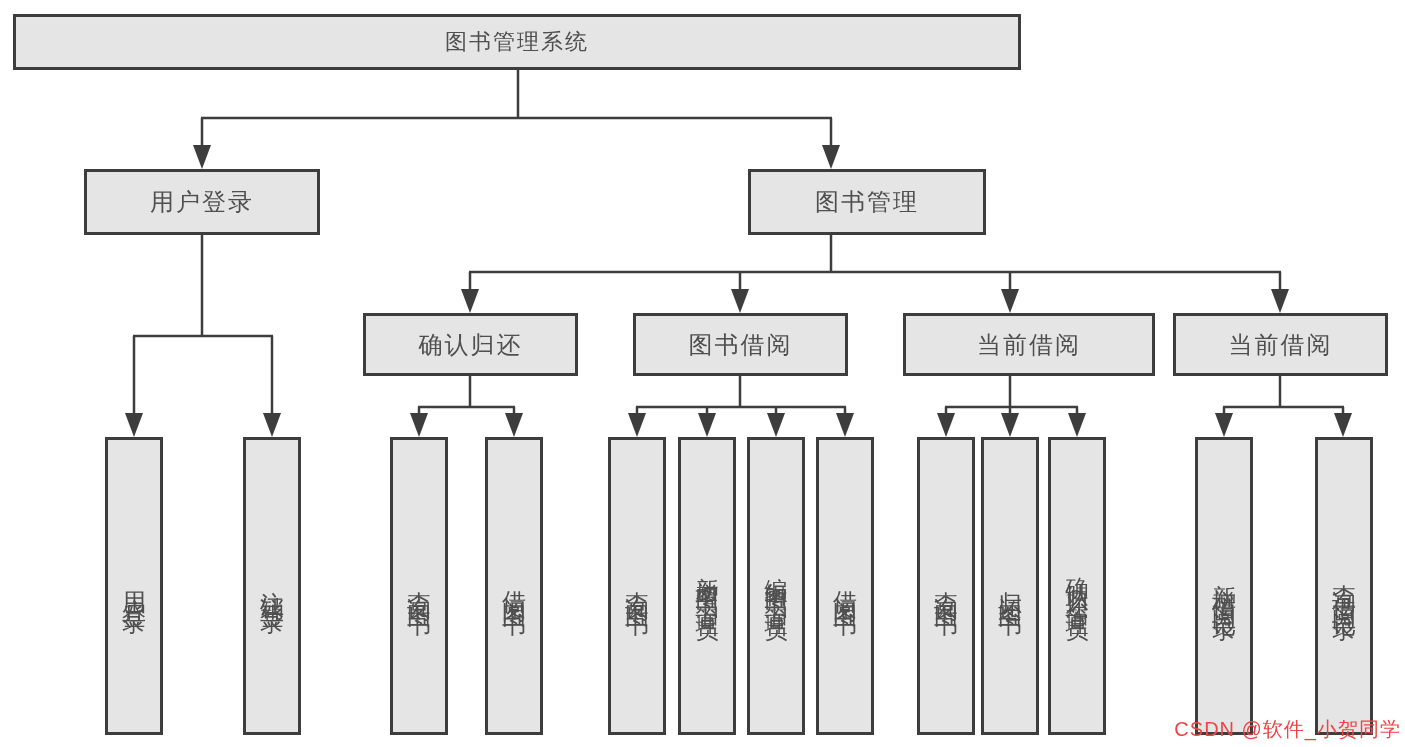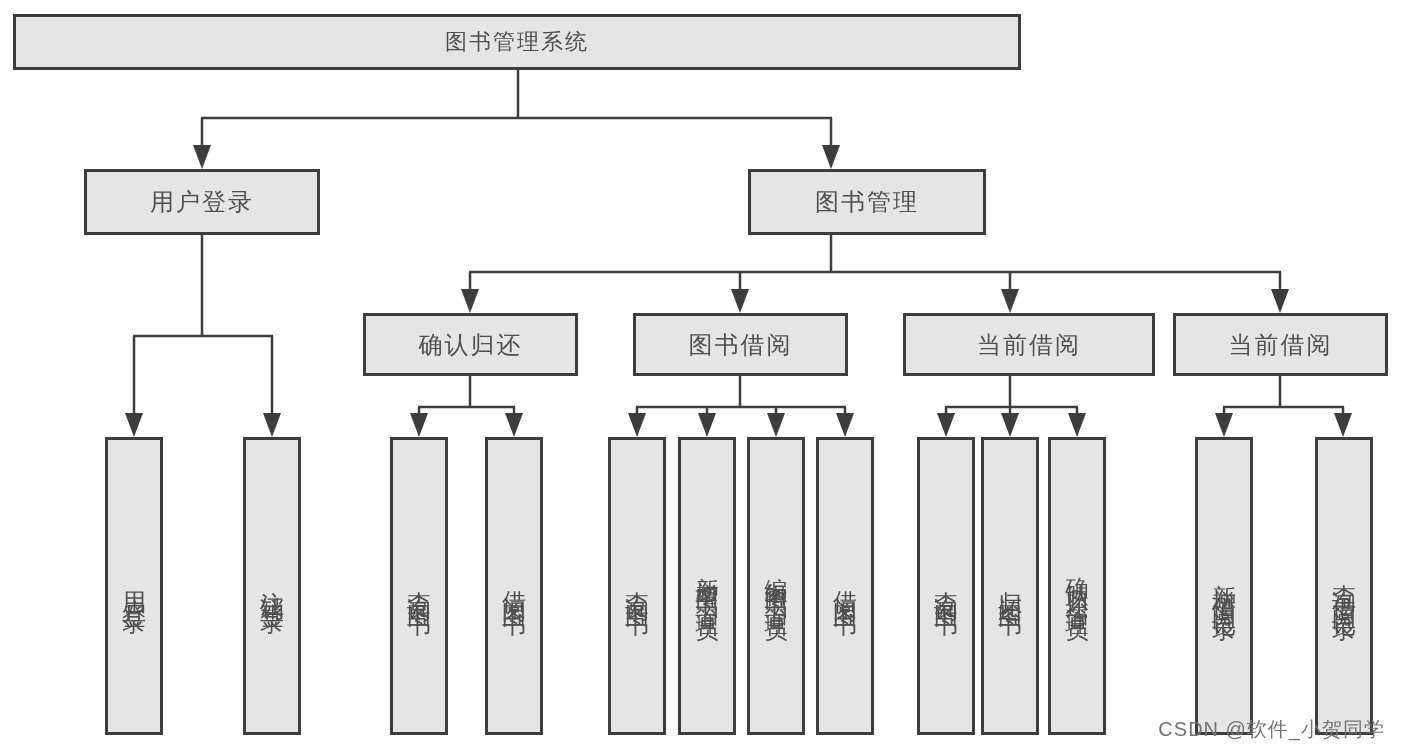--- a/index.html
+++ b/index.html
@@ -41,24 +41,24 @@
     text-orientation: mixed;
     font-size: 24px;
     letter-spacing: 7px;
     line-height: 1;
     color: #4f4f4f;
     white-space: nowrap;
   }
   .leaf-text.dense { letter-spacing: 6px; font-size: 23px; }
   .watermark {
     position: absolute;
-    right: 20px;
+    right: 4px;
     top: 716px;
     font-size: 20px;
-    color: #737373;
+    color: #ef4444;
     letter-spacing: 1px;
     white-space: nowrap;
   }
 </style>
 </head>
 <body>
 
 <div class="canvas">
 
   <svg class="connectors" viewBox="0 0 1405 747" xmlns="http://www.w3.org/2000/svg">

